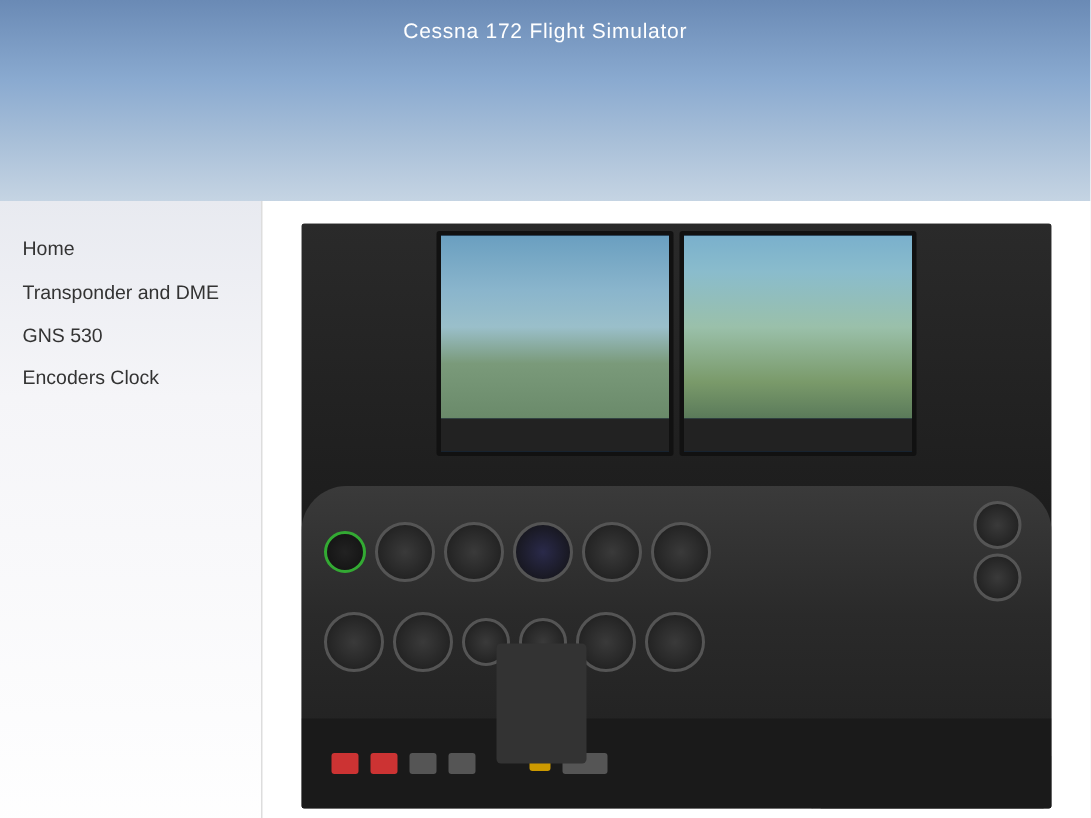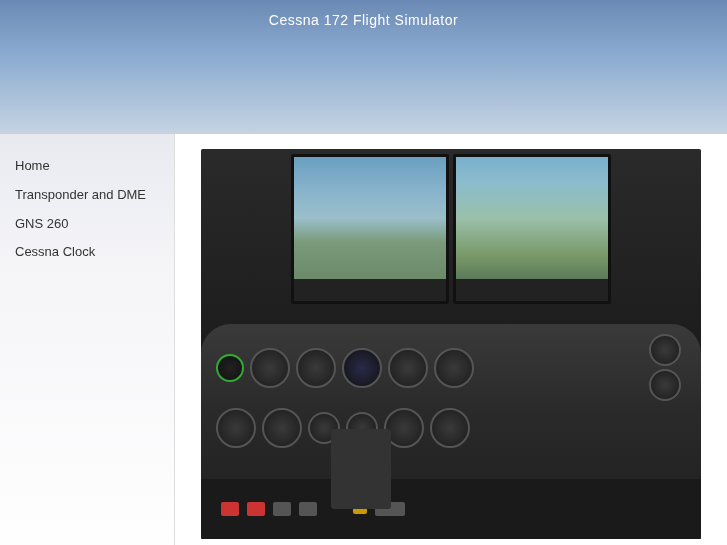--- a/index.html
+++ b/index.html
@@ -241,22 +241,22 @@
 
 <div id="header">
   <span id="header-title">Cessna 172 Flight Simulator</span>
 </div>
 
 <div id="main-container">
   <nav id="sidebar">
 
   <a class="nav-item" href="#">Home</a>
       <a class="nav-item" href="#">Transponder and DME</a>
-      <a class="nav-item" href="#">GNS 260</a>
-      <a class="nav-item" href="#">Cessna Clock</a>
+      <a class="nav-item" href="#">GNS 530</a>
+      <a class="nav-item" href="#">Encoders Clock</a>
     </nav>
 
   <div id="content">
     <div id="cockpit-image-container">
       <div id="cockpit-bg">
 
         <div id="monitors-area">
           <div class="monitor">
             <div class="monitor-screen"></div>
             <div class="monitor-base"></div>

